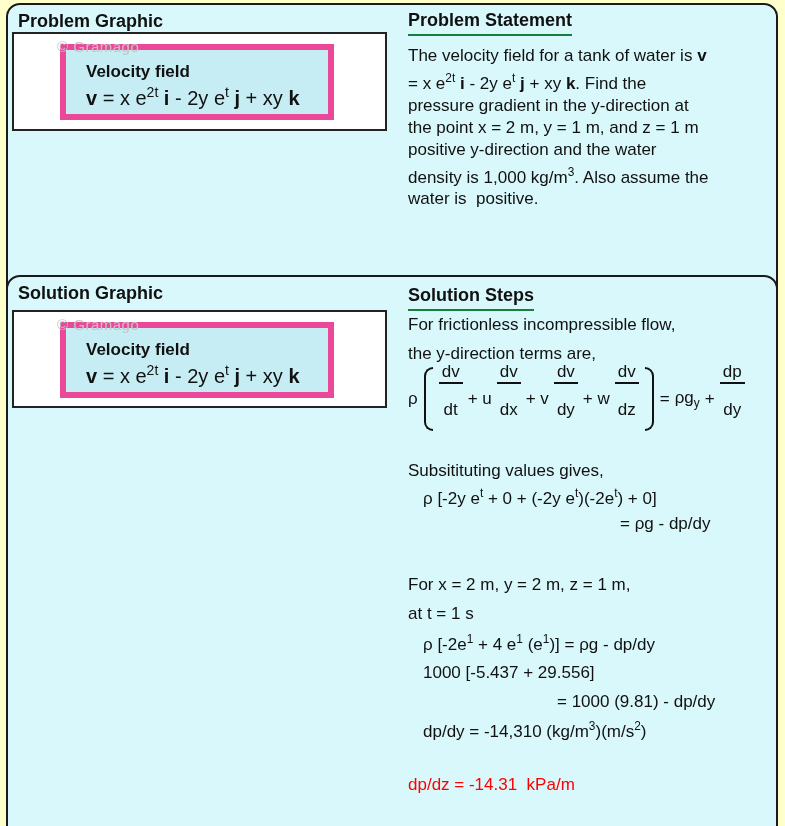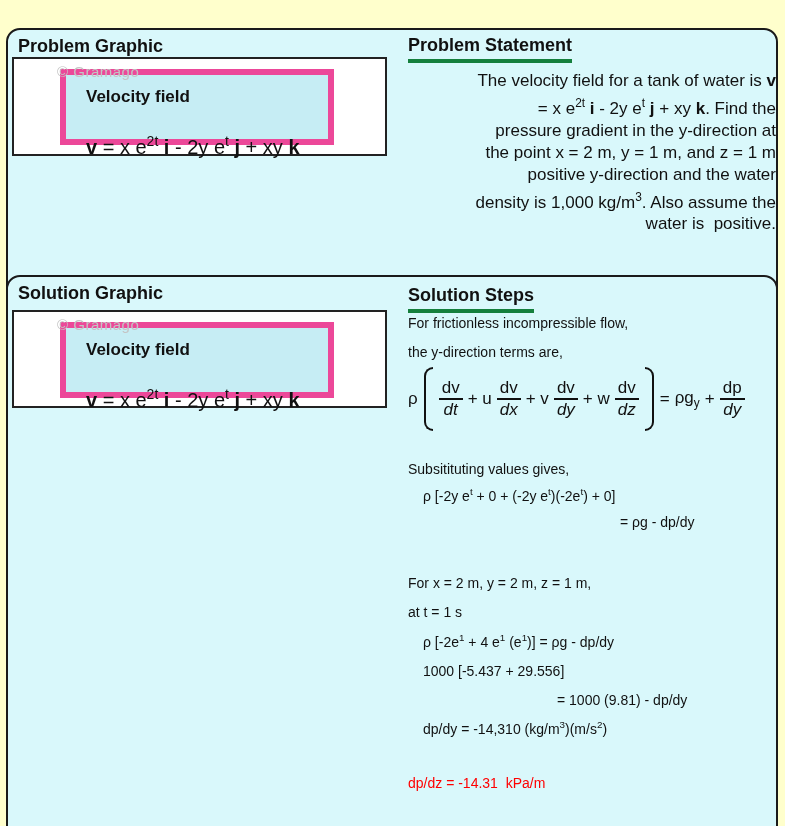--- a/index.html
+++ b/index.html
@@ -17,21 +17,21 @@
     font-family:"Liberation Sans", sans-serif;
     color:#111;
     overflow:hidden;
   }
   .panel{
     position:absolute;left:6px;width:772px;
     background:var(--panel);
     border:2px solid #1a1a1a;
     border-radius:14px;
   }
-  .panel.top{top:28px;height:298px;text-align:right;}
+  .panel.top{top:3px;height:298px;}
   .panel.bottom{top:275px;height:648px;}
 
   .panel-title{
     position:absolute;left:10px;top:6px;
     font-size:18px;font-weight:bold;
   }
   .graphic-box{
     position:absolute;left:4px;width:375px;
     background:#ffffff;border:2px solid #222;
   }
@@ -42,43 +42,43 @@
     position:absolute;left:43px;top:4px;
     font-size:15px;color:var(--wm);
     letter-spacing:.5px;z-index:2;white-space:pre;
   }
   .velocity-box{
     position:absolute;left:46px;top:10px;width:274px;height:76px;
     background:var(--box);
     border:6px solid #ec4899;
   }
   .vf-title{position:absolute;left:20px;top:12px;font-size:17px;font-weight:bold;}
-  .vf-eq{position:absolute;left:20px;top:34px;font-size:20px;white-space:pre;margin-top:24px;}
+  .vf-eq{position:absolute;left:20px;top:34px;font-size:20px;white-space:pre;}
 
   .col-right{position:absolute;left:400px;top:0;width:368px;}
   .section-heading{position:absolute;left:0;top:5px;font-size:18px;font-weight:bold;}
   .section-heading .underlined{
-    display:inline-block;border-bottom:4px solid #15803d;padding-bottom:3px;
+    display:inline-block;border-bottom:2px solid #15803d;padding-bottom:3px;
   }
   .para{position:absolute;left:0;top:40px;width:368px;font-size:17px;}
   .para .fmt-line{line-height:22px;white-space:pre;}
 
   .fmt-line sup{font-size:70%;}
   .fmt-line sub{font-size:70%;}
 
-  .step{position:absolute;font-size:14px;white-space:pre;}
+  .step{position:absolute;font-size:17px;white-space:pre;}
 
   .eq{
     position:absolute;left:0;top:88px;
     display:flex;align-items:center;gap:5px;
     font-size:17px;height:68px;white-space:pre;
   }
   .frac{display:inline-flex;flex-direction:column;align-items:center;line-height:1.2;}
   .frac .num{border-bottom:2px solid #111;padding:0 3px;}
-  .frac .den{padding:0 3px;font-style:italic;}
+  .frac .den{padding:16px 3px;}
   .brk{width:9px;align-self:stretch;margin:2px 1px;}
   .brk.l{border-left:2px solid #111;border-top:2px solid #111;border-bottom:2px solid #111;border-radius:10px 0 0 10px;}
   .brk.r{border-right:2px solid #111;border-top:2px solid #111;border-bottom:2px solid #111;border-radius:0 10px 10px 0;}
 
   .result{color:var(--red);}
 </style>
 </head>
 <body>
 
 <section class="panel top">

